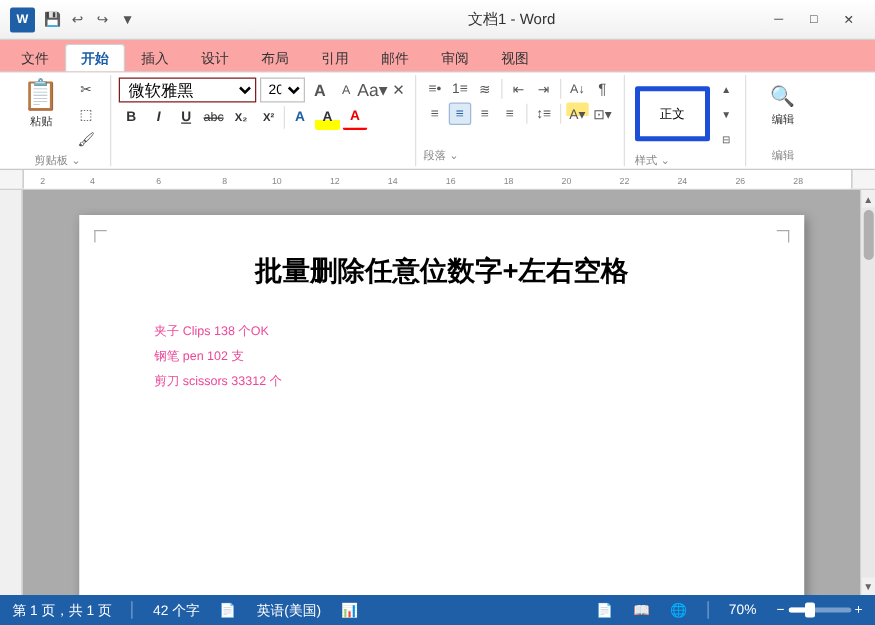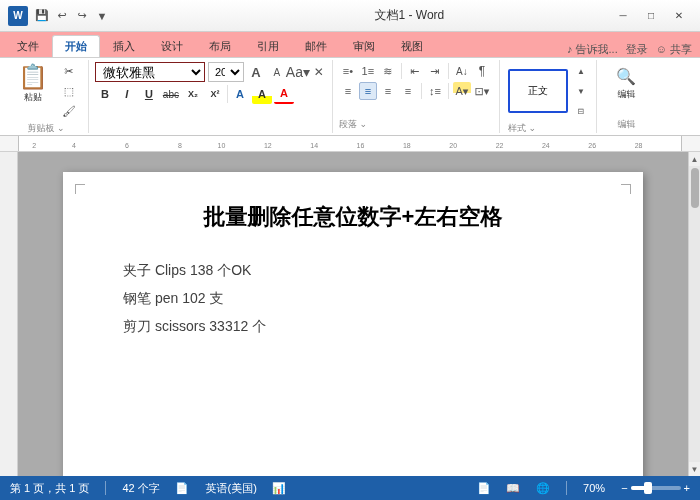--- a/index.html
+++ b/index.html
@@ -228,21 +228,21 @@
     
     .styles-group {
       display: flex;
       flex-direction: column;
       border-right: 1px solid #e0e0e0;
       padding: 2px 6px;
       min-width: 80px;
     }
     .style-item {
       width: 60px; height: 44px;
-      border: 2px solid #1d4ed8;
+      border: 4px solid #1d4ed8;
       display: flex; align-items: center; justify-content: center;
       font-size: 11px;
       cursor: pointer;
       background: white;
       border-radius: 2px;
     }
 
     
     .edit-group {
       display: flex;
@@ -316,23 +316,23 @@
 
     .doc-title {
       font-size: 22px;
       font-weight: bold;
       text-align: center;
       margin-bottom: 24px;
       color: #000;
     }
 
     .doc-content {
-      font-size: 14px;
+      font-size: 10px;
       line-height: 2.0;
-      color: #404040;
+      color: #ec4899;
     }
 
     .doc-line {
       display: flex;
       align-items: baseline;
       gap: 4px;
     }
 
     
     .status-bar {
@@ -404,25 +404,20 @@
 <div class="ribbon-tabs">
   <div class="ribbon-tab">文件</div>
   <div class="ribbon-tab active">开始</div>
   <div class="ribbon-tab">插入</div>
   <div class="ribbon-tab">设计</div>
   <div class="ribbon-tab">布局</div>
   <div class="ribbon-tab">引用</div>
   <div class="ribbon-tab">邮件</div>
   <div class="ribbon-tab">审阅</div>
   <div class="ribbon-tab">视图</div>
-  <div class="ribbon-right">
-    <span>♪ 告诉我...</span>
-    <span>登录</span>
-    <span>☺ 共享</span>
-  </div>
 </div>
 
 <div class="ribbon-bar">
 
   <div class="paste-group">
     <div style="display:flex; align-items:stretch; gap:4px; flex:1;">
       <div class="paste-btn">
         <div style="font-size:24px; color:#1e5fa8; line-height:1;">📋</div>
         <div class="paste-label">粘贴</div>
       </div>

